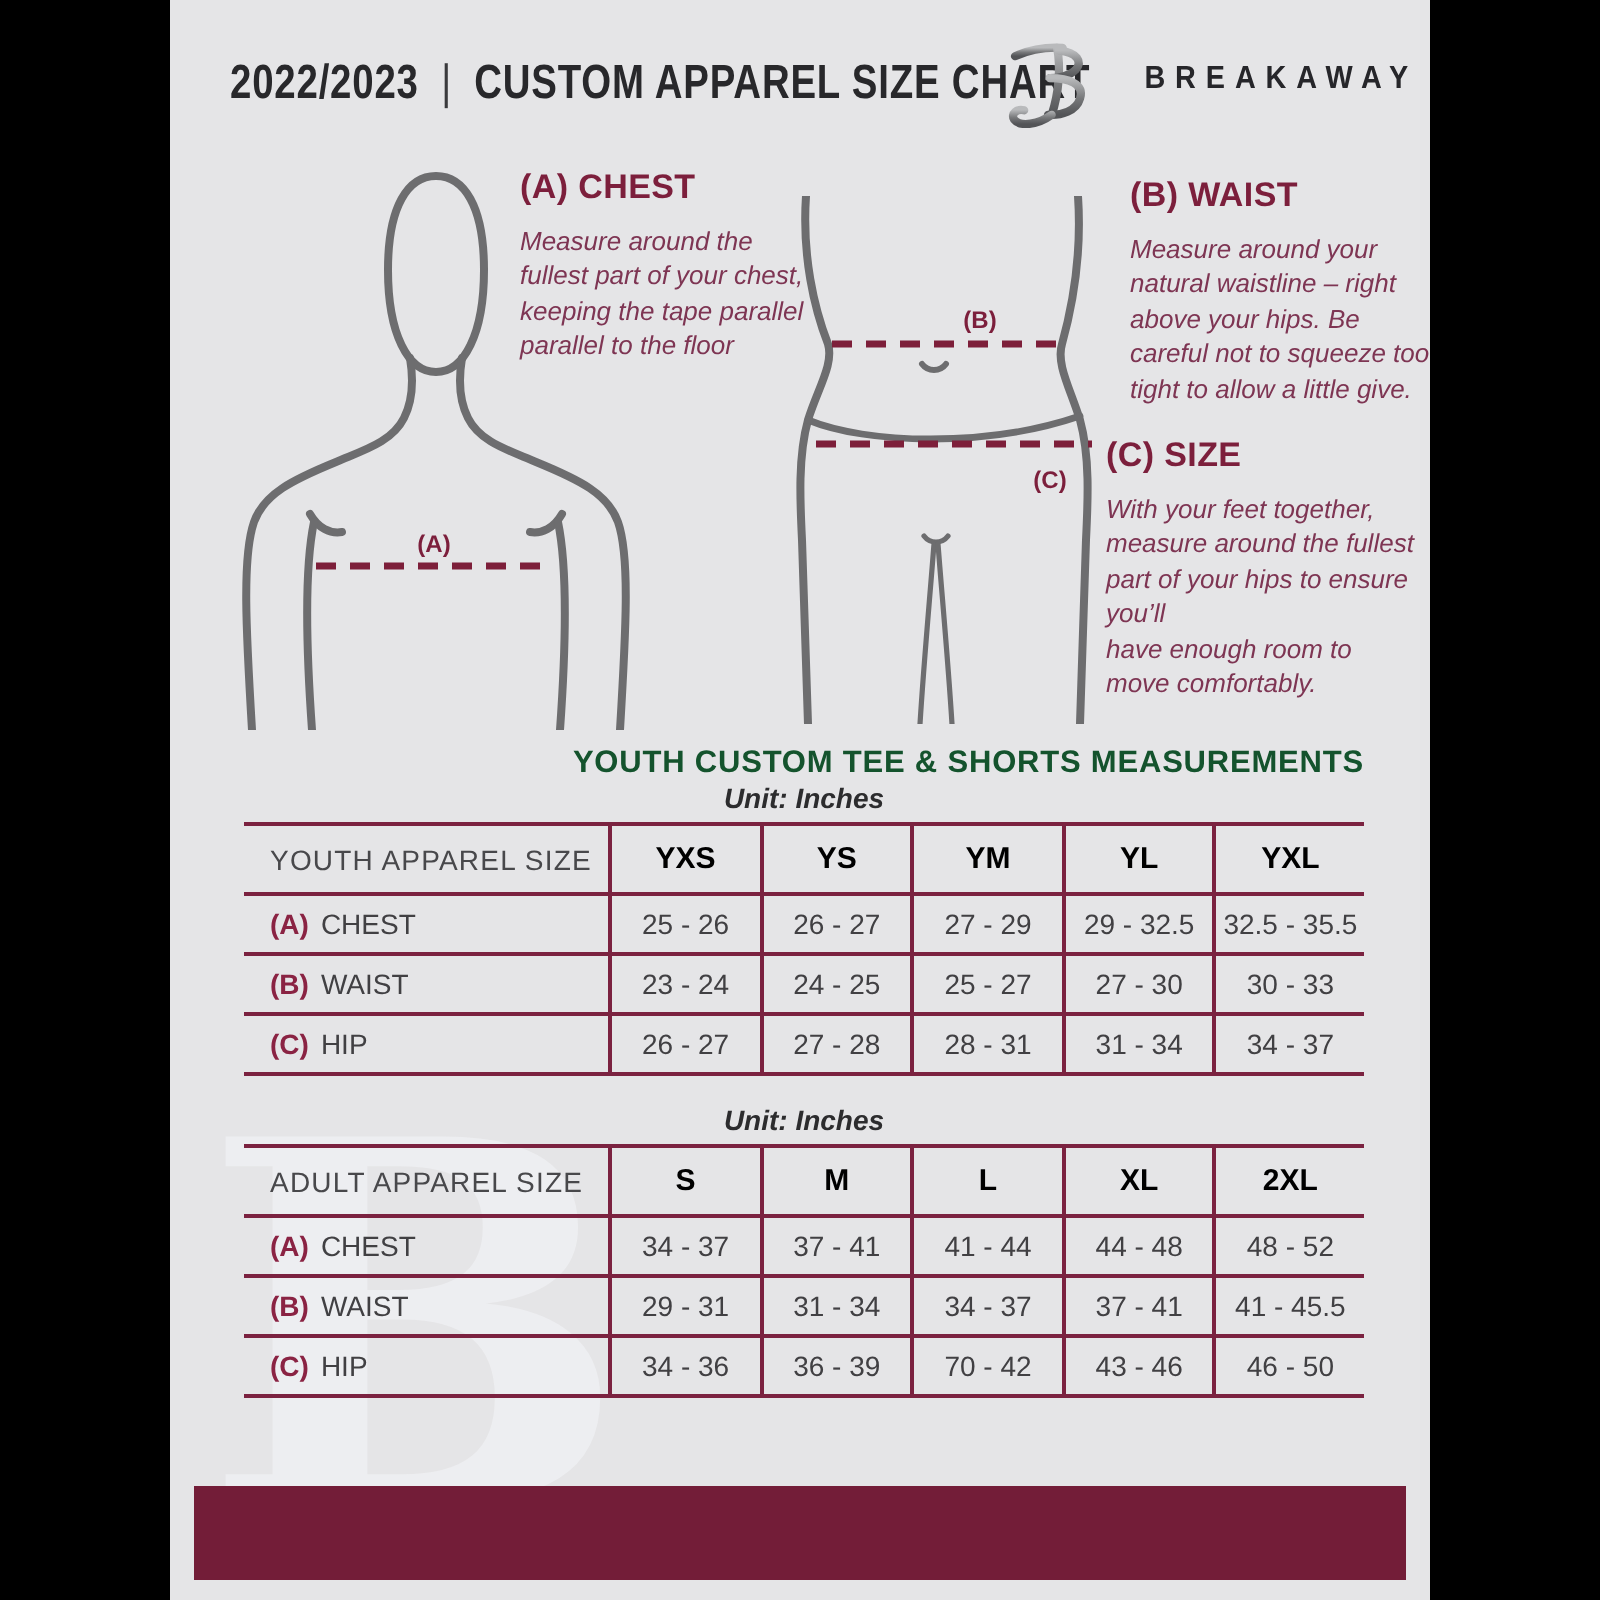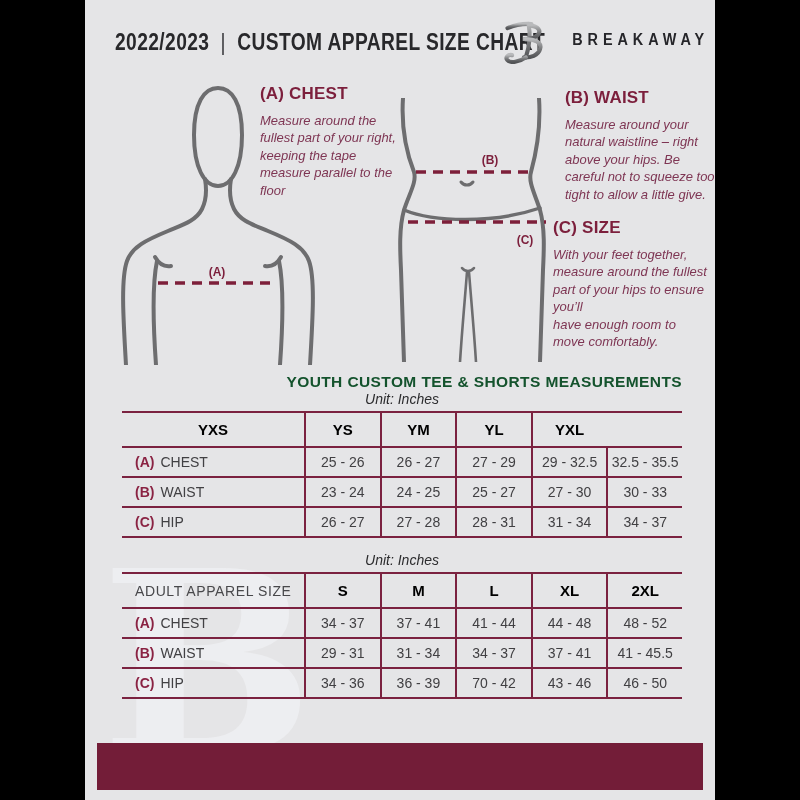--- a/index.html
+++ b/index.html
@@ -38,21 +38,21 @@
   .guide p{font-style:italic;font-size:13px;line-height:1.34;color:var(--desc);white-space:pre-line;}
   .guide-a{left:175px;top:84px;width:142px;}
   .guide-b{left:480px;top:88px;width:152px;}
   .guide-c{left:468px;top:218px;width:156px;}
 
   
   .tbl-section{position:absolute;left:37px;width:560px;}
   .tbl-youth{top:373px;}
   .tbl-adult{top:551px;}
   .tbl-title{text-align:right;font-weight:700;font-size:15.5px;letter-spacing:.4px;color:#14532d;line-height:17px;}
-  .tbl-unit{text-align:center;font-style:italic;font-weight:400;font-size:14px;color:#2c2c2e;line-height:16px;margin-top:1px;}
+  .tbl-unit{text-align:center;font-style:italic;font-weight:700;font-size:14px;color:#2c2c2e;line-height:16px;margin-top:1px;}
   .sizetable{margin-top:4px;border-bottom:2px solid var(--tbl);background:transparent;}
   .trow{display:grid;grid-template-columns:182px repeat(5,1fr);border-top:2px solid var(--tbl);}
   .tcell{display:flex;align-items:center;justify-content:center;height:28px;font-size:14px;color:var(--dark);}
   .trow.head .tcell{height:33px;font-weight:700;font-size:15px;color:#000000;}
   .tcell+.tcell{border-left:2px solid var(--tbl);}
   .tcell.tlabel{justify-content:flex-start;padding-left:13px;}
   .trow.head .tcell.tlabel{font-weight:400;font-size:14px;letter-spacing:.6px;color:#48484b;}
   .rowkey{font-weight:700;color:#8a2343;margin-right:6px;}
 
   
@@ -118,37 +118,38 @@
           <path d="M81,174 C83,200 86,232 88,264" stroke-width="2.6"></path>
         </g>
         <line x1="28" y1="74" x2="146" y2="74" stroke="#7d1f3a" stroke-width="3.6" stroke-dasharray="10 7"></line>
         <text x="102" y="66" font-size="12" text-anchor="middle">(B)</text>
         <line x1="20" y1="124" x2="158" y2="124" stroke="#7d1f3a" stroke-width="3.6" stroke-dasharray="10 7"></line>
         <text x="137" y="146" font-size="12" text-anchor="middle">(C)</text>
       </svg>
 
       <div class="guide guide-a">
         <h3>(A) CHEST</h3>
-        <p>Measure around the fullest part of your right, keeping the tape measure parallel to the floor</p>
+        <p>Measure around the fullest part of your chest, keeping the tape parallel parallel to the floor</p>
       </div>
       <div class="guide guide-b">
         <h3>(B) WAIST</h3>
         <p>Measure around your natural waistline – right above your hips. Be careful not to squeeze too tight to allow a little give.</p>
       </div>
       <div class="guide guide-c">
         <h3>(C) SIZE</h3>
         <p>With your feet together, measure around the fullest part of your hips to ensure you’ll
 have enough room to move comfortably.</p>
       </div>
 
       <div class="tbl-section tbl-youth">
         <div class="tbl-title">YOUTH CUSTOM TEE &amp; SHORTS MEASUREMENTS</div>
         <div class="tbl-unit">Unit: Inches</div>
         <div class="sizetable">
           <div class="trow head">
+            <div class="tcell tlabel">YOUTH APPAREL SIZE</div>
             <div class="tcell">YXS</div>
             <div class="tcell">YS</div>
             <div class="tcell">YM</div>
             <div class="tcell">YL</div>
             <div class="tcell">YXL</div>
           </div>
           <div class="trow">
             <div class="tcell tlabel">
                 <span class="rowkey">(A)</span>
                 <span>CHEST</span>

